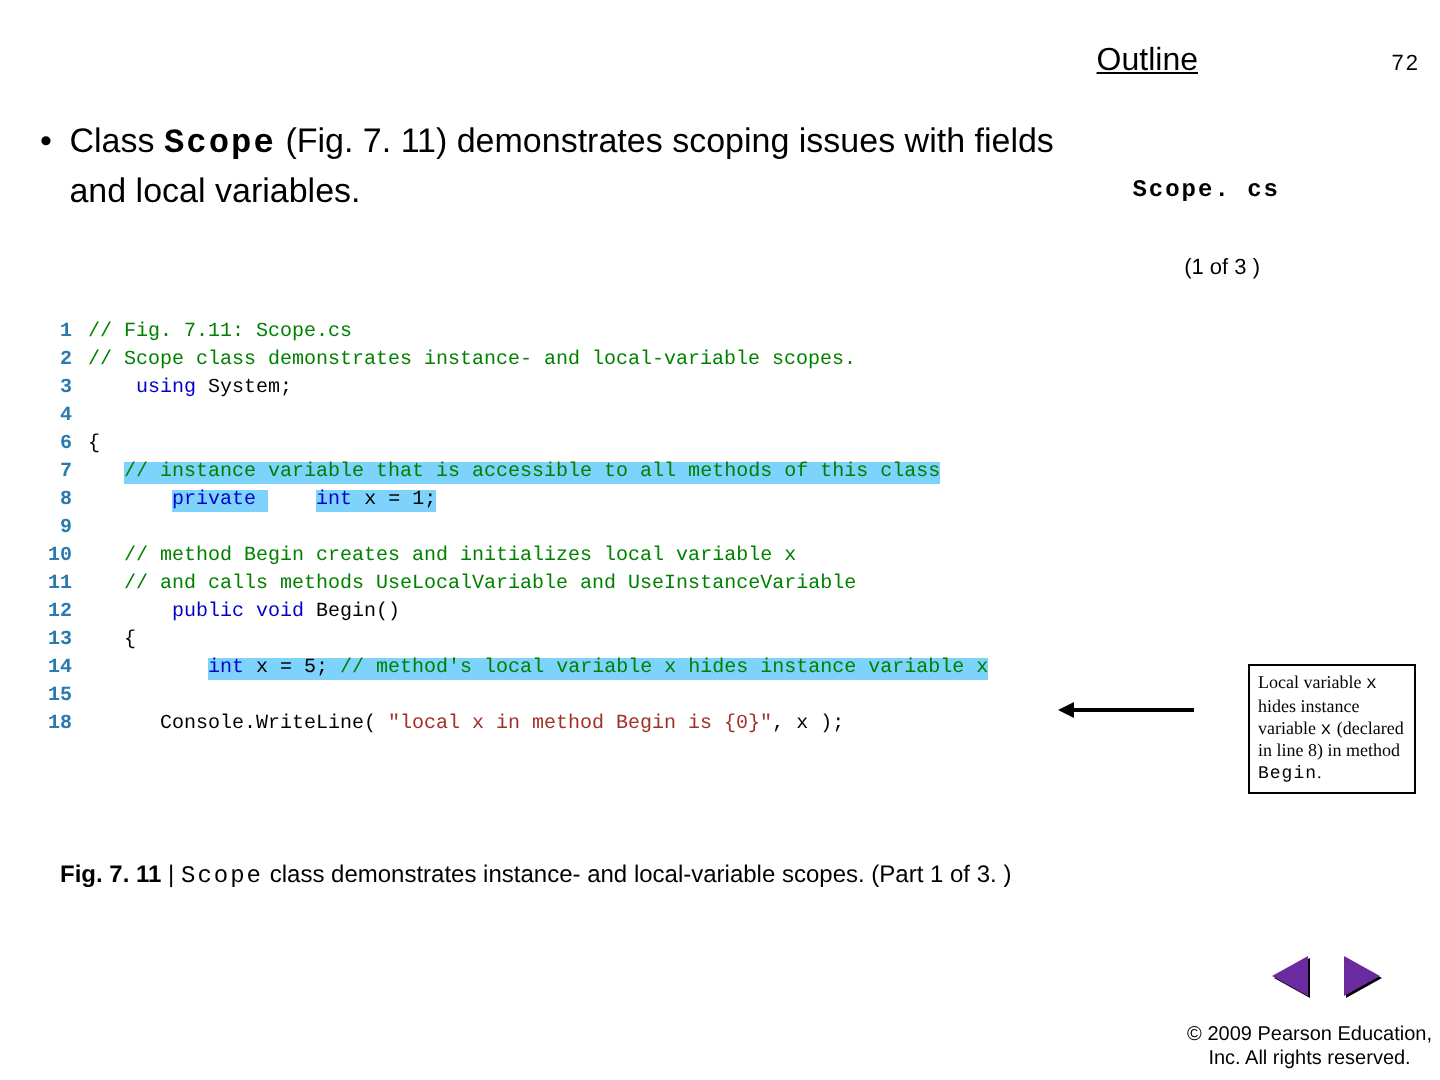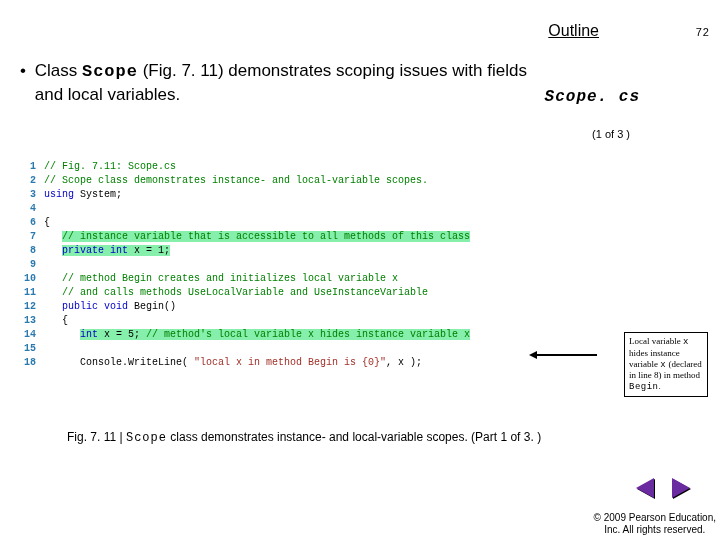--- a/index.html
+++ b/index.html
@@ -38,46 +38,45 @@
   }
   .bullet-row { display: flex; }
   .bullet-mark { width: 18px; }
   .mono { font-family: "Courier New", monospace; font-weight: bold; letter-spacing: 1px; }
   .sidebar-file {
     position: absolute;
     top: 88px;
     right: 80px;
     font-family: "Courier New", monospace;
     font-weight: bold;
-    font-size: 16px;
+    font-size: 12px;
     letter-spacing: 1px;
-    font-style: italic;
   }
   .sidebar-page {
     position: absolute;
     top: 128px;
     right: 90px;
     font-size: 11px;
   }
   .code-block {
     position: absolute;
     top: 160px;
     left: 20px;
     width: 560px;
     font-family: "Lucida Console", "Courier New", monospace;
     font-size: 10px;
     line-height: 14px;
   }
   .code-line { white-space: pre; }
   .ln { display: inline-block; width: 24px; color: #2a7ab0; font-weight: bold; text-align: right; padding-right: 8px; }
   .c-comment { color: #008000; }
-  .c-key { color: #0000c8; }
+  .c-key { color: #0000c8; margin-left: 24px; }
   .c-type { color: #28a0a0; }
   .c-str { color: #a03028; }
-  .hl { background: #86efac; }
+  .hl { background: #7dd3fc; }
   .callout-box {
     position: absolute;
     top: 332px;
     right: 12px;
     width: 84px;
     border: 1.5px solid #000;
     background: #fff;
     font-size: 9px;
     line-height: 1.2;
     padding: 3px 4px;
@@ -100,21 +99,21 @@
     border-top: 4px solid transparent;
     border-bottom: 4px solid transparent;
   }
   .caption {
     position: absolute;
     top: 430px;
     left: 30px;
     width: 660px;
     font-size: 12px;
   }
-  .caption .b { font-weight: normal; margin-left: 37px; }
+  .caption .b { font-weight: bold; }
   .caption .mono3 { font-family: "Courier New", monospace; letter-spacing: 1px; }
   .nav {
     position: absolute;
     bottom: 42px;
     right: 30px;
     display: flex;
     gap: 18px;
   }
   .tri {
     width: 0; height: 0;

